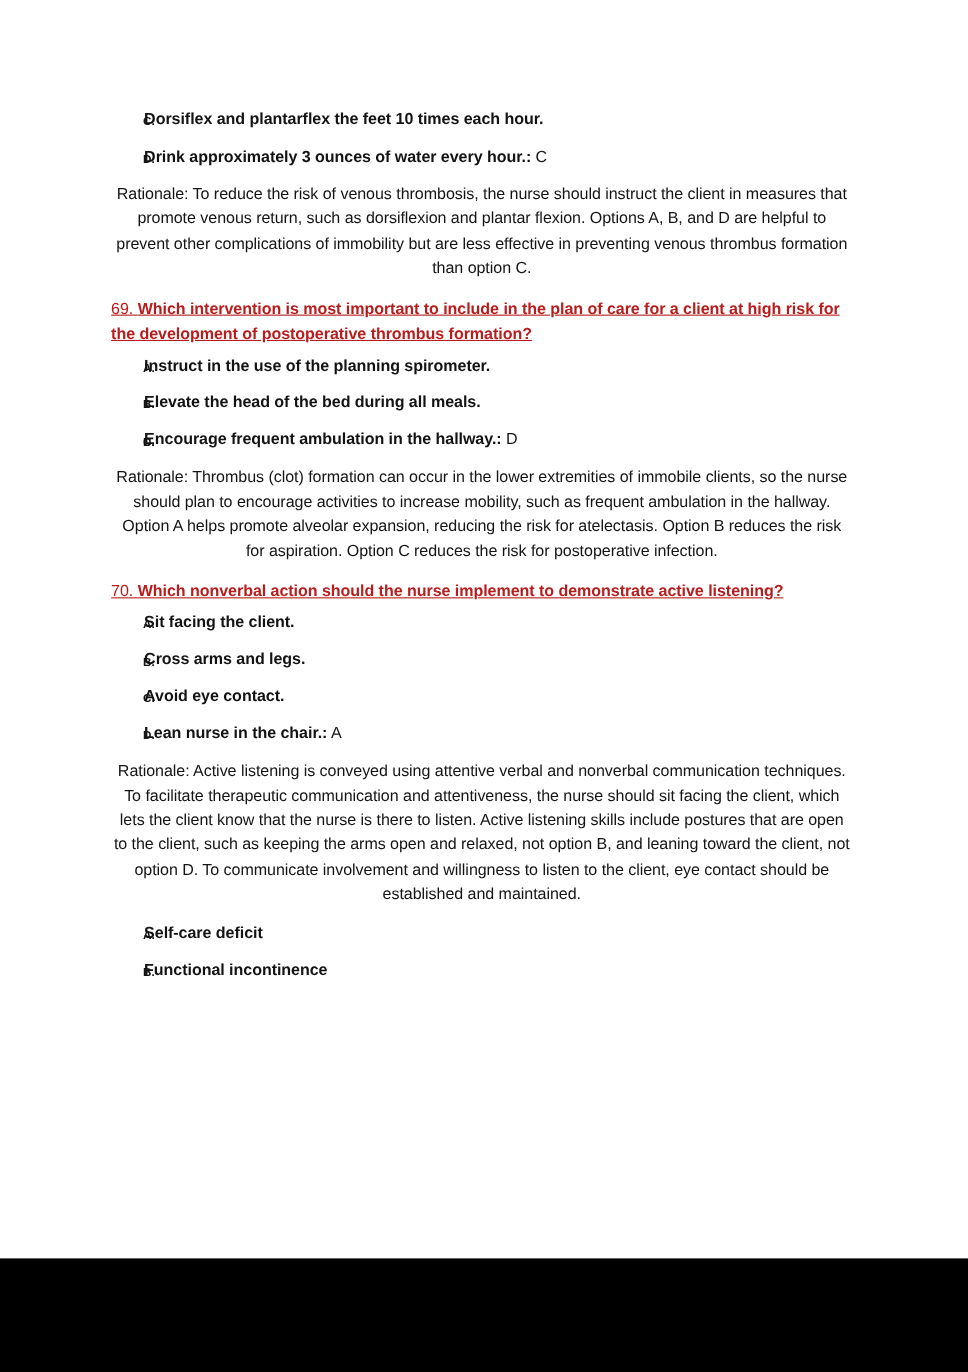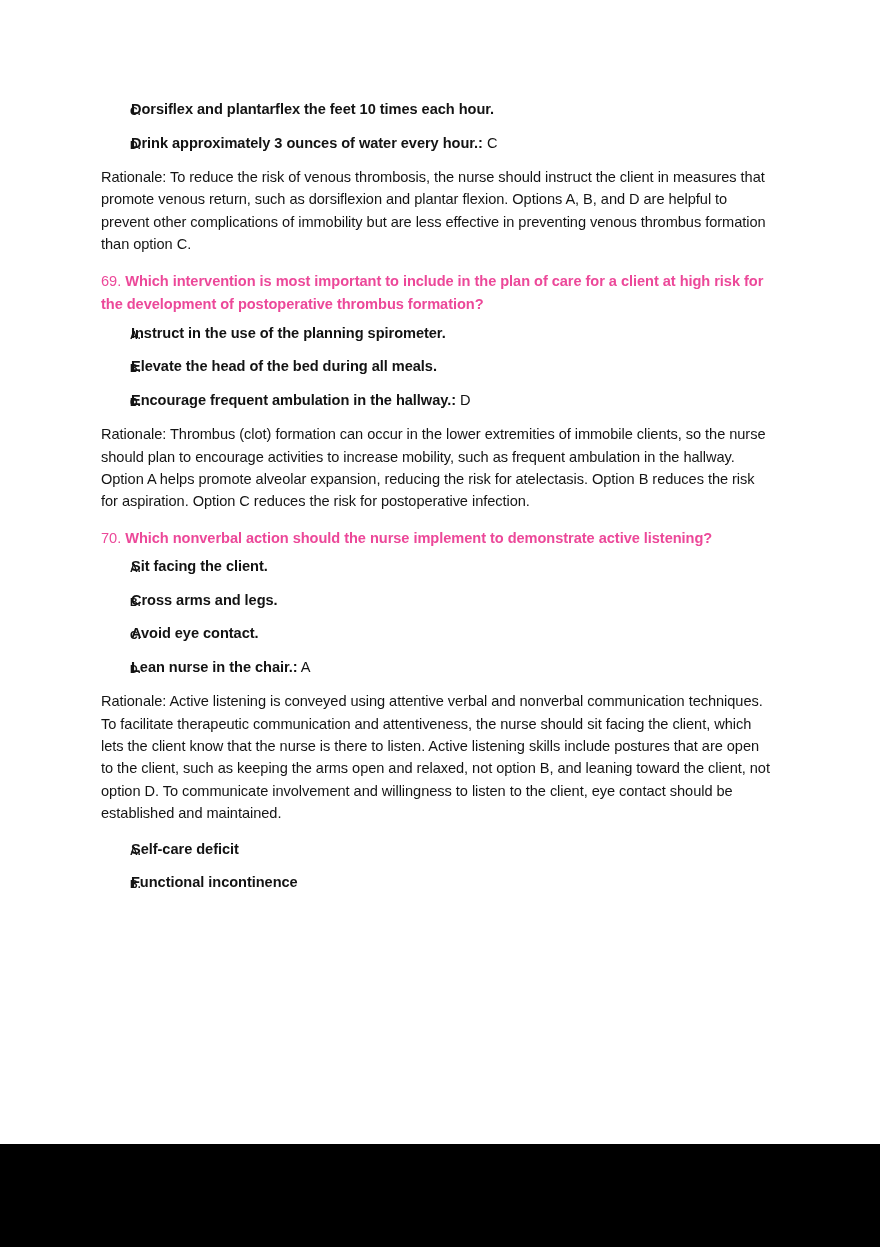--- a/index.html
+++ b/index.html
@@ -22,21 +22,22 @@
     top: 101px;
     width: 674px;
   }
 
   
   .question {
     font-size: 14.6px;
     line-height: 23.5px;
     margin: 0 0 6px 0;
     letter-spacing: -0.05px;
-    color: #ec4899;
+    color: #b91c1c;
+    text-decoration: underline;
   }
   .q-num {
     font-weight: 400;
   }
   .q-text {
     font-weight: 700;
   }
 
   
   .options {
@@ -68,21 +69,21 @@
     font-weight: 400;
   }
 
   
   .rationale {
     font-size: 14.6px;
     line-height: 22.4px;
     font-weight: 400;
     margin: 6px 0 14px 0;
     letter-spacing: -0.05px;
-    text-align: left;
+    text-align: center;
     color: #141414;
   }
 
   .block {
     margin-bottom: 4px;
   }
   .block.first {
     margin-top: -2px;
   }
 

